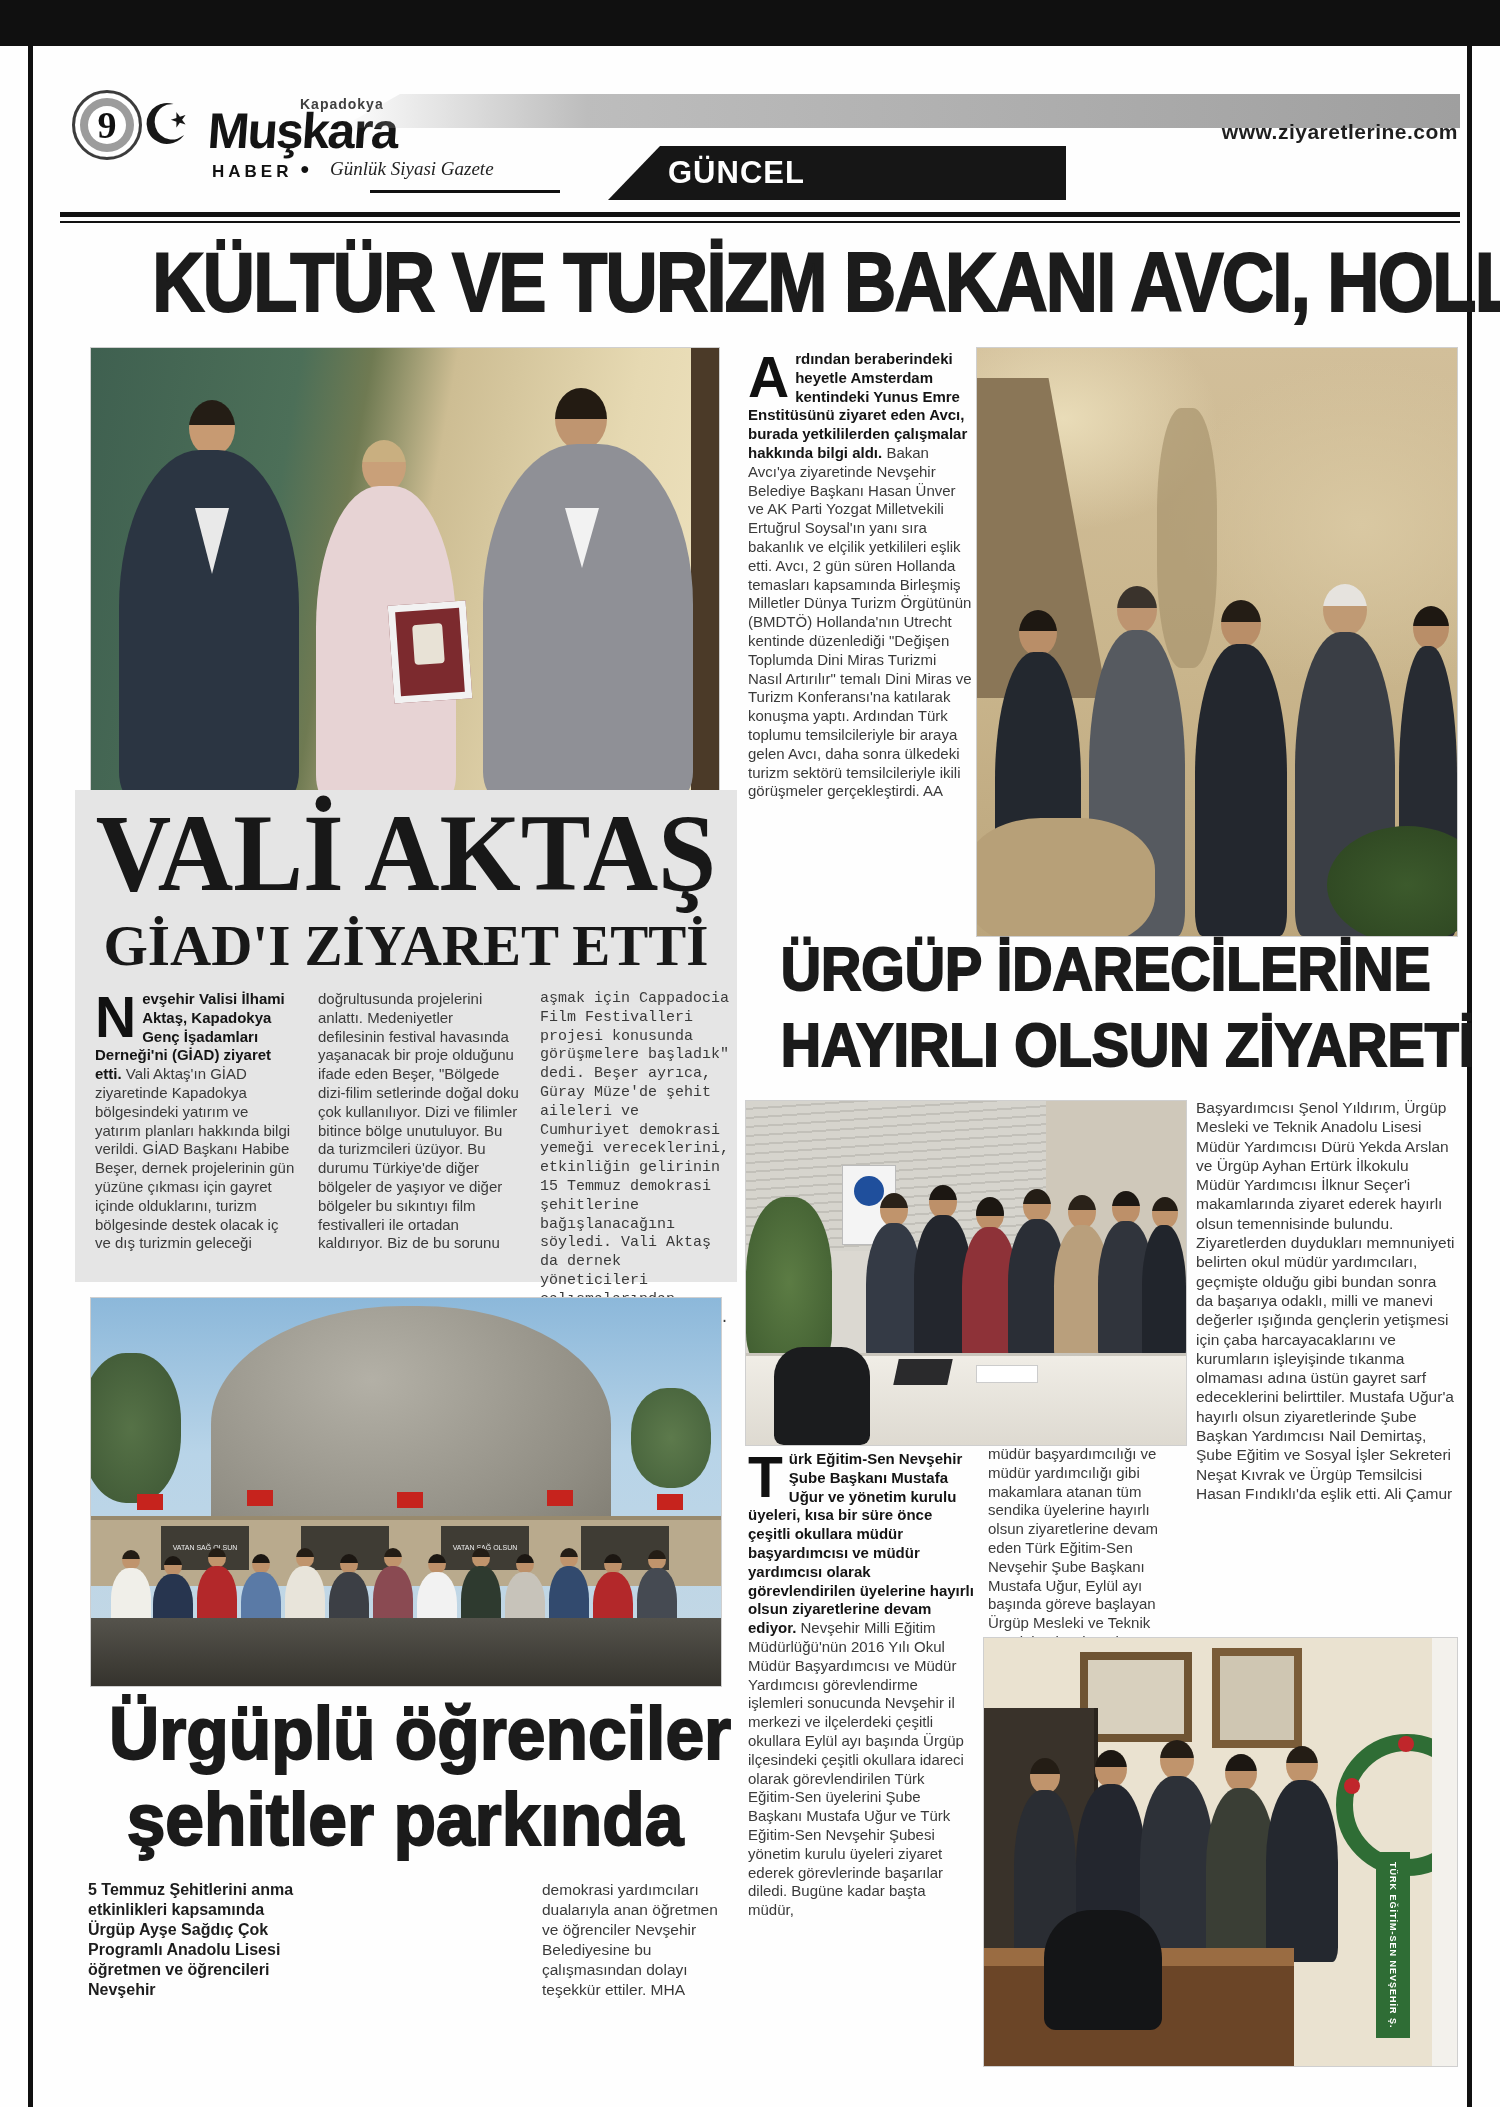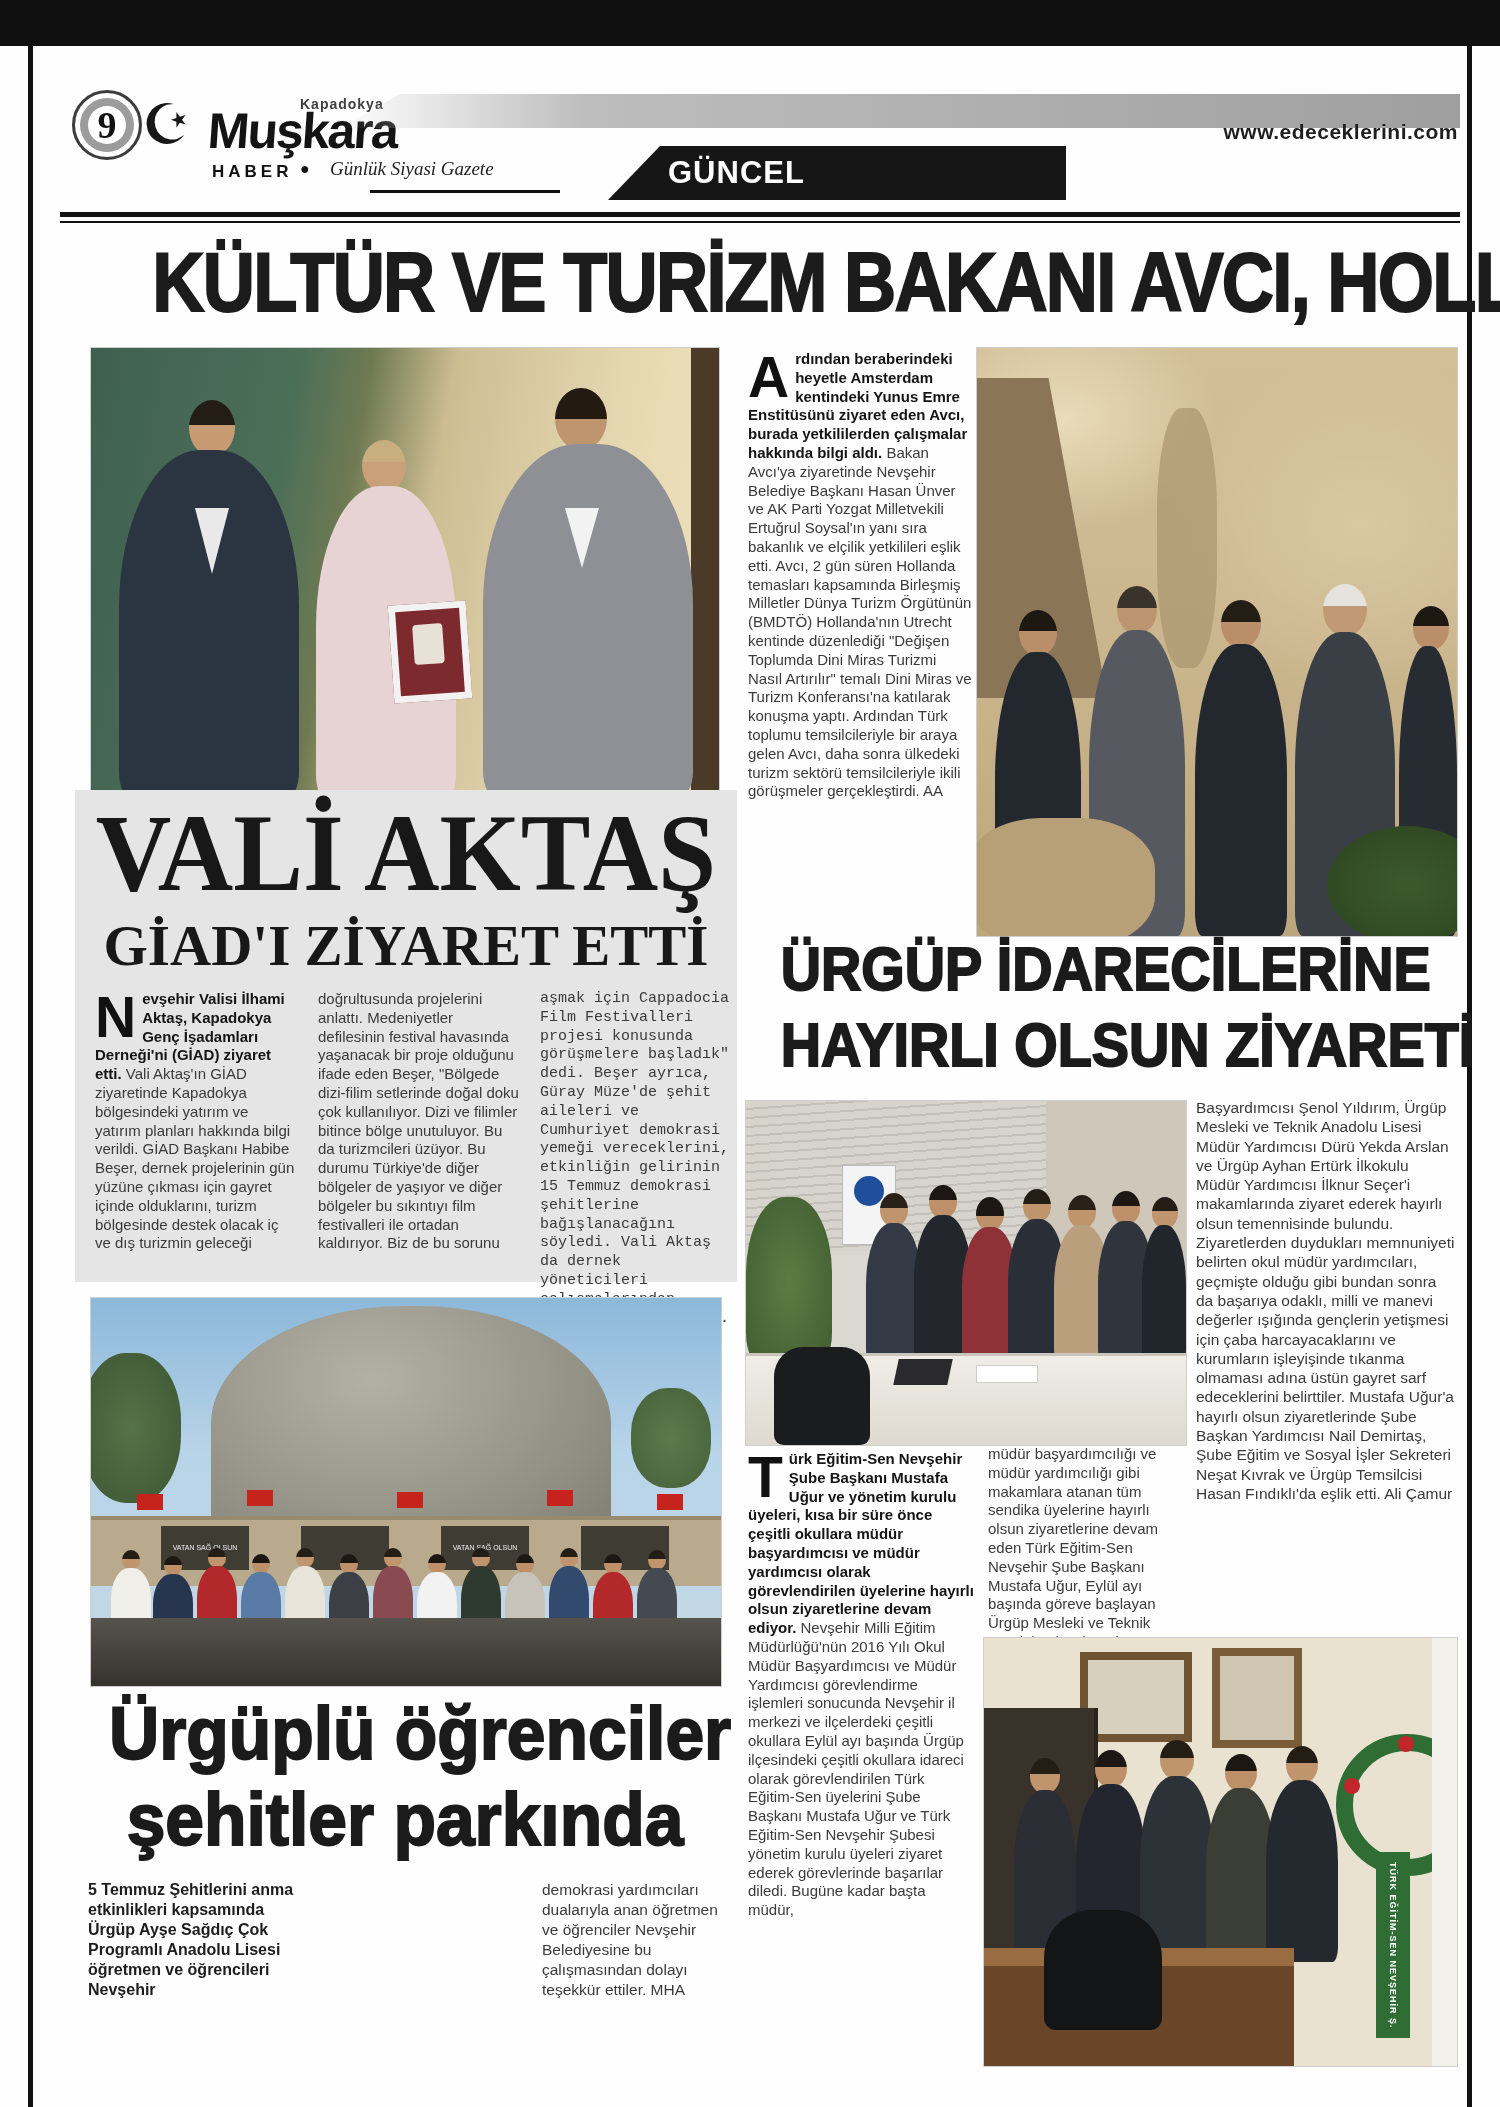--- a/index.html
+++ b/index.html
@@ -58,21 +58,21 @@
   <div class="abs" style="left:208px;top:102px;font-weight:bold;font-size:50px;letter-spacing:-2px;color:#141414;transform:skewX(-4deg);">Muşkara</div>
   <div class="abs" style="left:212px;top:162px;font-weight:bold;font-size:17px;letter-spacing:4px;color:#111;">HABER</div>
   <div class="abs" style="left:300px;top:160px;font-size:16px;color:#111;">●</div>
   <div class="abs" style="left:330px;top:158px;font:italic 19px 'Liberation Serif',serif;color:#222;">Günlük Siyasi Gazete</div>
   <div class="abs rule" style="left:370px;top:190px;width:190px;height:3px;"></div>
 
   <div class="abs grayband" style="left:340px;top:94px;width:1120px;height:34px;"></div>
   <div class="abs banner" style="left:608px;top:146px;width:458px;height:54px;">
     <span style="display:block;padding-left:60px;font-size:31px;line-height:54px;letter-spacing:1px;">GÜNCEL</span>
   </div>
-  <div class="abs" style="left:1080px;top:120px;width:378px;text-align:right;font-weight:bold;font-size:21px;letter-spacing:.5px;color:#1f1f1f;">www.edeceklerini.com</div>
+  <div class="abs" style="left:1080px;top:120px;width:378px;text-align:right;font-weight:bold;font-size:21px;letter-spacing:.5px;color:#1f1f1f;">www.ziyaretlerine.com</div>
   <div class="abs rule" style="left:60px;top:212px;width:1400px;height:5px;"></div>
   <div class="abs rule" style="left:60px;top:221px;width:1400px;height:2px;"></div>
 
   <div class="abs mainhl" style="left:55px;top:232px;width:1390px;height:100px;">KÜLTÜR VE TURİZM BAKANI AVCI, HOLLANDA'DA</div>
 
   <div class="abs photo" style="left:90px;top:347px;width:628px;height:452px;background:linear-gradient(100deg,#3f6050 0%,#4c6f58 30%,#6f7a52 40%,#cdbd93 52%,#e6d9b2 78%,#efe3c0 100%);">
     <div class="abs" style="left:600px;top:0;width:28px;height:452px;background:#4b3a28;"></div>
     <div class="person" style="left:28px;top:52px;width:180px;height:400px;">
       <div class="h" style="left:70px;top:0;width:46px;height:56px;background:linear-gradient(#241d15 45%,#c79a72 45%);"></div>
       <div class="b" style="top:50px;background:#2b3542;"></div>

